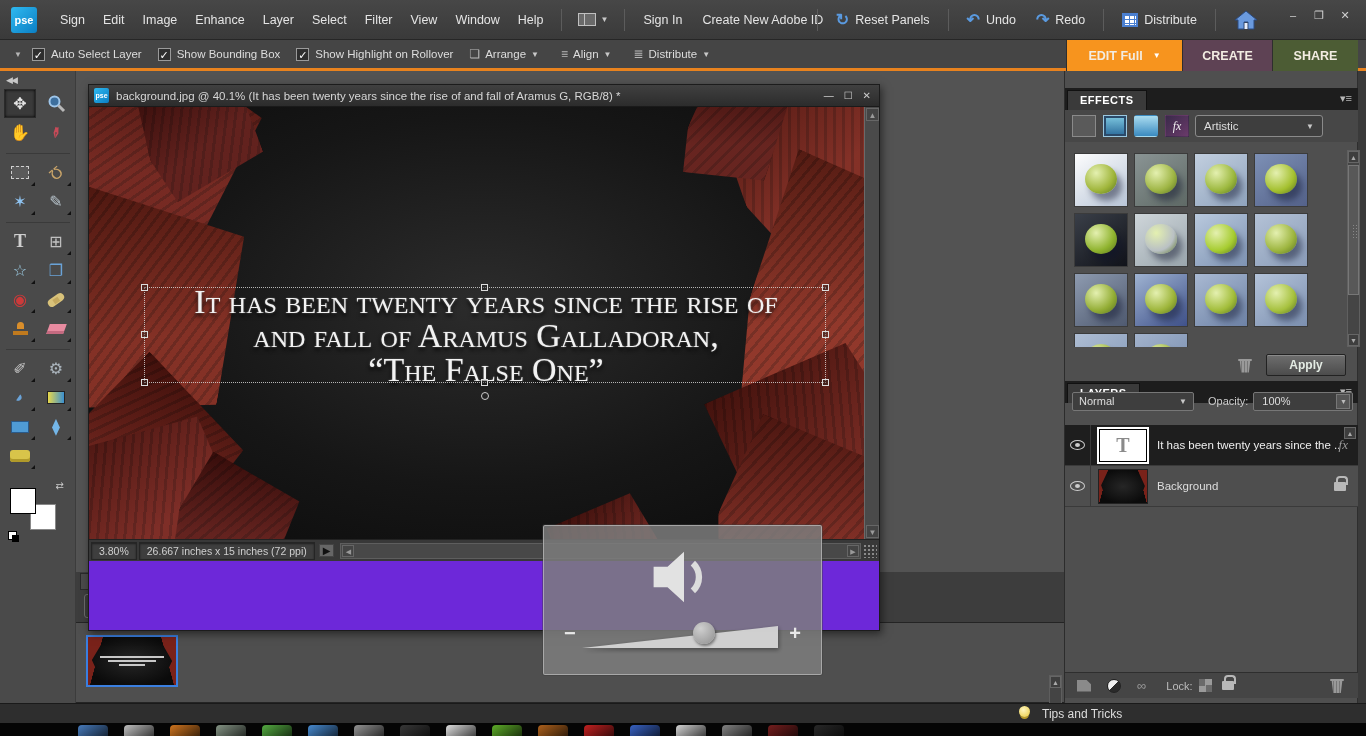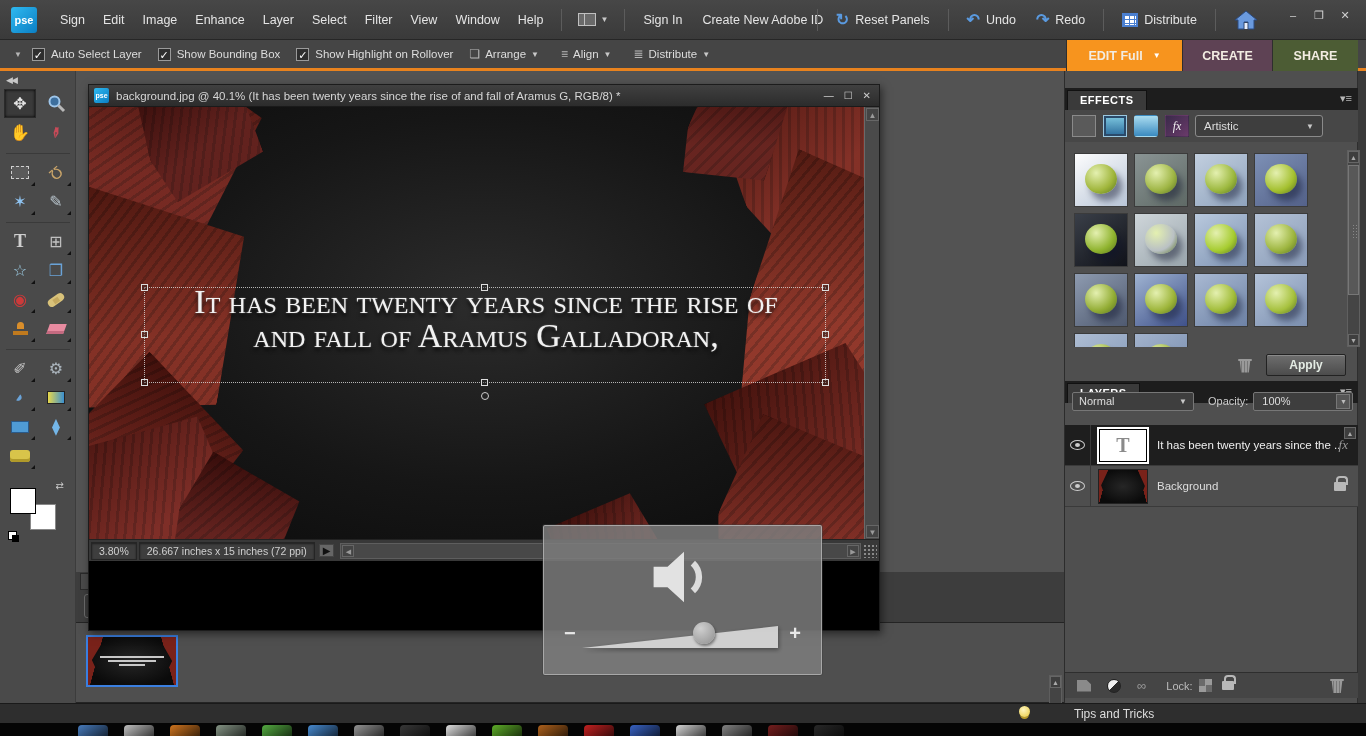--- a/index.html
+++ b/index.html
@@ -71,21 +71,21 @@
   .ic-bandaid{width:18px;height:8px;background:#d9c27a;border-radius:4px;transform:rotate(-35deg);position:relative;}
   .ic-bandaid::before{content:'';position:absolute;left:6px;top:1.5px;width:6px;height:5px;background:#c4a85e;}
   .swatches{position:relative;width:56px;height:52px;margin:14px 0 0 8px;}
   .sw-back{position:absolute;left:22px;top:20px;width:26px;height:26px;background:#fff;border:1px solid #888;}
   .sw-front{position:absolute;left:2px;top:4px;width:26px;height:26px;background:#fff;border:1px solid #000;box-shadow:0 0 0 1px #fff inset;}
   .sw-swap{position:absolute;right:0;top:-4px;color:#ccc;font-size:10px;}
   .sw-mini{position:absolute;left:0;bottom:-4px;width:9px;height:9px;background:#fff;border:1px solid #000;}
   .sw-mini::after{content:'';position:absolute;left:3px;top:3px;width:7px;height:7px;background:#000;}
 
   
-  .doc-window{position:absolute;left:88px;top:13px;width:792px;height:547px;background:#000000;
+  .doc-window{position:absolute;left:88px;top:13px;width:792px;height:547px;background:#6d28d9;
     border:1px solid #1c1c1c;box-shadow:2px 3px 8px rgba(0,0,0,0.5);}
   .doc-titlebar{height:22px;background:linear-gradient(#404040,#2c2c2c);display:flex;align-items:center;
     color:#d6d6d6;font-size:11.5px;border-bottom:1px solid #1a1a1a;}
   .doc-pse{width:15px;height:15px;margin:0 7px 0 5px;border-radius:2px;font-size:7px;font-weight:bold;color:#fff;
     background:linear-gradient(135deg,#2fb9f0,#0b7fc4);display:flex;align-items:center;justify-content:center;}
   .doc-title{flex:1;white-space:nowrap;overflow:hidden;}
   .doc-controls{display:flex;gap:10px;margin-right:8px;color:#ccc;font-size:10px;}
   .doc-canvas{position:relative;width:790px;height:432px;background:
     radial-gradient(ellipse at 50% 45%,#2c2c2c 0%,#161616 55%,#0a0a0a 100%);overflow:hidden;}
   .shard{position:absolute;border-radius:2px;box-shadow:0 0 16px 5px rgba(0,0,0,0.75);
@@ -234,21 +234,21 @@
   .lock-label{margin-left:20px;}
   .checker{width:13px;height:13px;margin-left:6px;background:conic-gradient(#9a9a9a 25%,#6a6a6a 0 50%,#9a9a9a 0 75%,#6a6a6a 0);}
   .footer-lock{margin-left:10px;}
   .footer-trash{position:absolute;right:14px;}
 
   
   .tips-bar{position:absolute;left:0;top:703px;width:1366px;height:20px;background:#2e2e2e;
     border-top:1px solid #1a1a1a;color:#ddd;font-size:12px;}
   .bulb{position:absolute;left:1019px;top:2px;width:11px;height:11px;border-radius:50%;
     background:radial-gradient(circle at 40% 35%,#fff6c0,#e8c83a);box-shadow:0 3px 0 -1px #b89a2a;}
-  .tips-text{position:absolute;left:1074px;top:3px;text-align:center;}
+  .tips-text{position:absolute;left:1042px;top:3px;text-align:center;}
   .taskbar{position:absolute;left:0;top:723px;width:1366px;height:13px;background:#050505;overflow:hidden;}
   .tb-ic{position:absolute;top:2px;width:30px;height:24px;border-radius:4px;opacity:0.95;}
 </style>
 </head>
 <body>
 
 <div id="screen">
 
   <header class="menubar">
     <div class="pse-logo">pse</div>
@@ -511,20 +511,21 @@
             <div class="shard" style="left: 600px; top: -30px; width: 90px; height: 110px; transform: rotate(20deg); background-color: rgb(94, 23, 18); clip-path: polygon(6% 0px, 96% 8%, 100% 82%, 12% 100%, 0px 60%);"></div>
             <div class="shard" style="left: 650px; top: 245px; width: 170px; height: 220px; transform: rotate(-30deg); background-color: rgb(110, 29, 21); clip-path: polygon(6% 0px, 96% 8%, 100% 82%, 12% 100%, 0px 60%);"></div>
             <div class="shard" style="left: -35px; top: 320px; width: 180px; height: 170px; transform: rotate(-20deg); background-color: rgb(118, 33, 26); clip-path: polygon(6% 0px, 96% 8%, 100% 82%, 12% 100%, 0px 60%);"></div>
             <div class="shard" style="left: 90px; top: 360px; width: 110px; height: 110px; transform: rotate(25deg); background-color: rgb(90, 21, 17); clip-path: polygon(6% 0px, 96% 8%, 100% 82%, 12% 100%, 0px 60%);"></div>
             <div class="shard" style="left: 630px; top: 330px; width: 200px; height: 180px; transform: rotate(18deg); background-color: rgb(124, 36, 26); clip-path: polygon(6% 0px, 96% 8%, 100% 82%, 12% 100%, 0px 60%);"></div>
             <div class="shard" style="left: 470px; top: 395px; width: 100px; height: 100px; transform: rotate(-28deg); background-color: rgb(97, 24, 18); clip-path: polygon(6% 0px, 96% 8%, 100% 82%, 12% 100%, 0px 60%);"></div>
           </div>
         <div class="canvas-text">
           <div>It has been twenty years since the rise of</div>
           <div>and fall of Aramus Galladoran,</div>
+          <div>“The False One”</div>
         </div>
         <div class="selection-box">
           <div class="handle h-tl"></div>
           <div class="handle h-tc"></div>
           <div class="handle h-tr"></div>
           <div class="handle h-ml"></div>
           <div class="handle h-mr"></div>
           <div class="handle h-bl"></div>
           <div class="handle h-bc"></div>
           <div class="handle h-br"></div>

